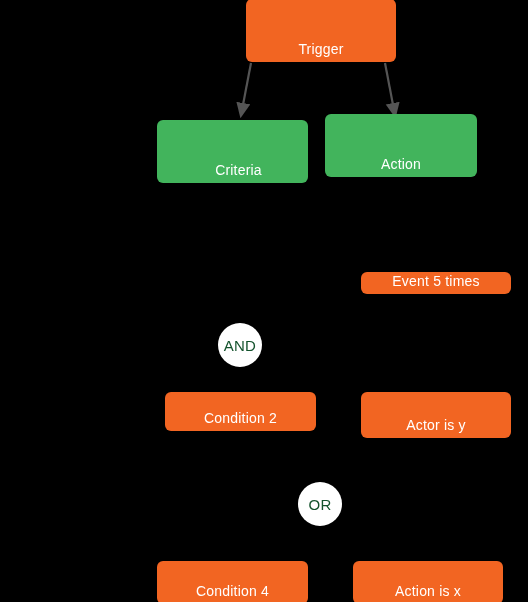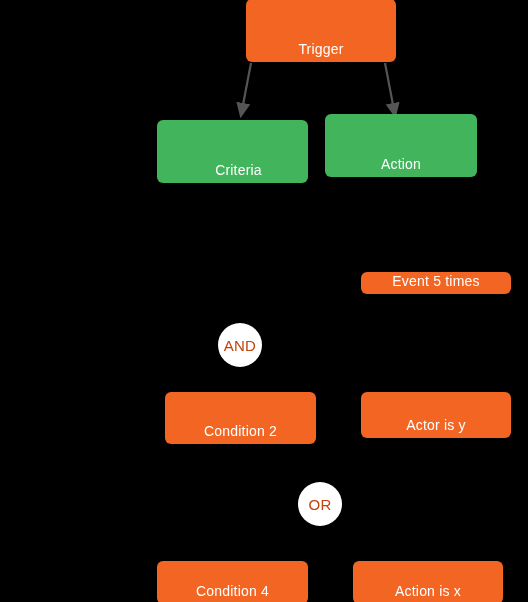--- a/index.html
+++ b/index.html
@@ -48,21 +48,21 @@
     top: 0;
     width: 528px;
     height: 602px;
     pointer-events: none;
   }
   .operator {
     position: absolute;
     box-sizing: border-box;
     border-radius: 50%;
     background: #ffffff;
-    color: #c2410c;
+    color: #14532d;
     display: flex;
     align-items: center;
     justify-content: center;
     font-size: 15px;
     font-weight: 400;
     letter-spacing: 0.2px;
   }
 </style>
 </head>
 <body>
@@ -96,21 +96,21 @@
 
 
   <div class="node node-condition" style="left:361px; top:264px; width:150px; height:22px;margin-top:8px;">
     <span>Event 5 times</span>
   </div>
 
   <div class="operator" style="left:218px; top:323px; width:44px; height:44px;">
     <span>AND</span>
   </div>
 
-  <div class="node node-condition" style="left:165px; top:392px; width:151px; height:52px;">
+  <div class="node node-condition" style="left:165px; top:392px; width:151px; height:39px;">
     <span>Condition 2</span>
   </div>
 
   <div class="node node-condition" style="left:361px; top:392px; width:150px; height:46px;">
     <span>Actor is y</span>
   </div>
 
   <div class="operator" style="left:298px; top:482px; width:44px; height:44px;">
     <span>OR</span>
   </div>

